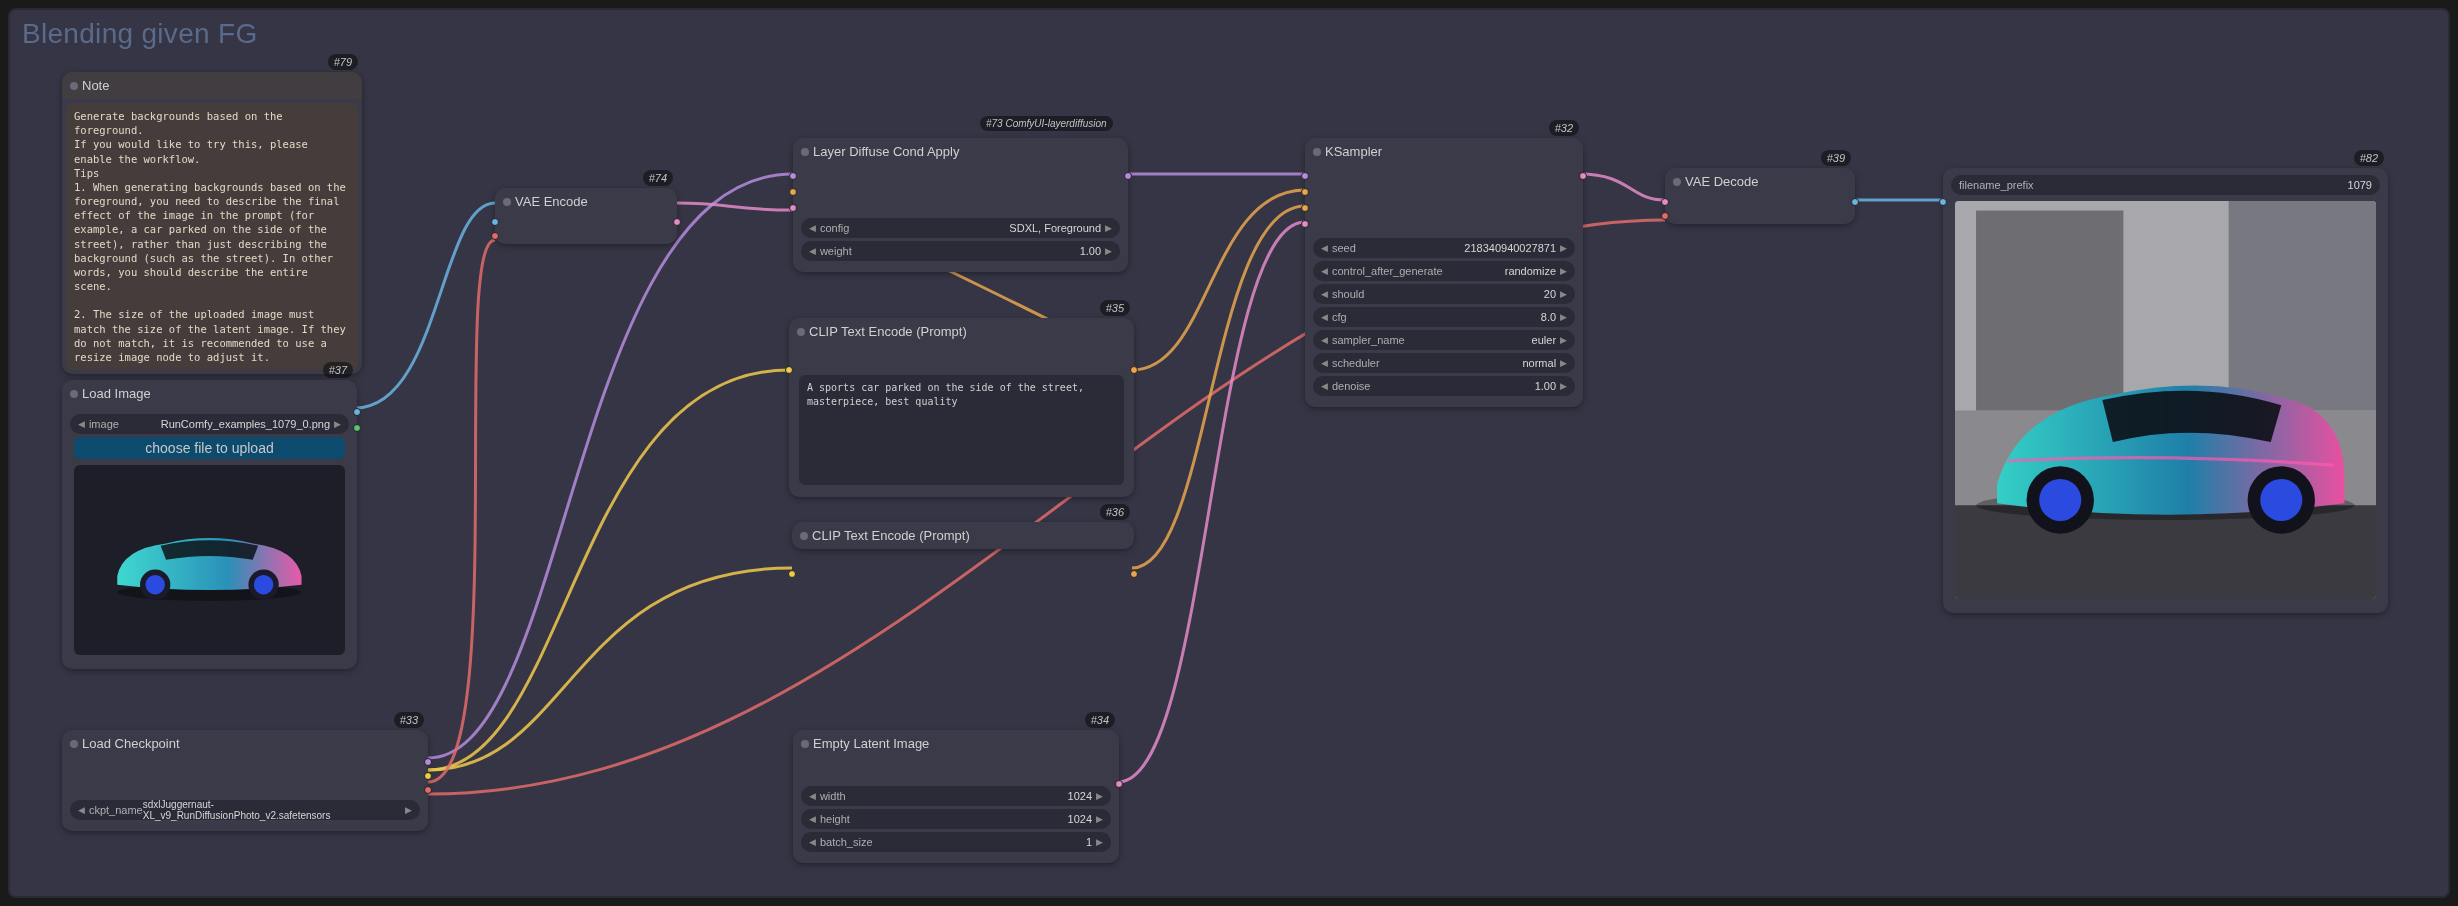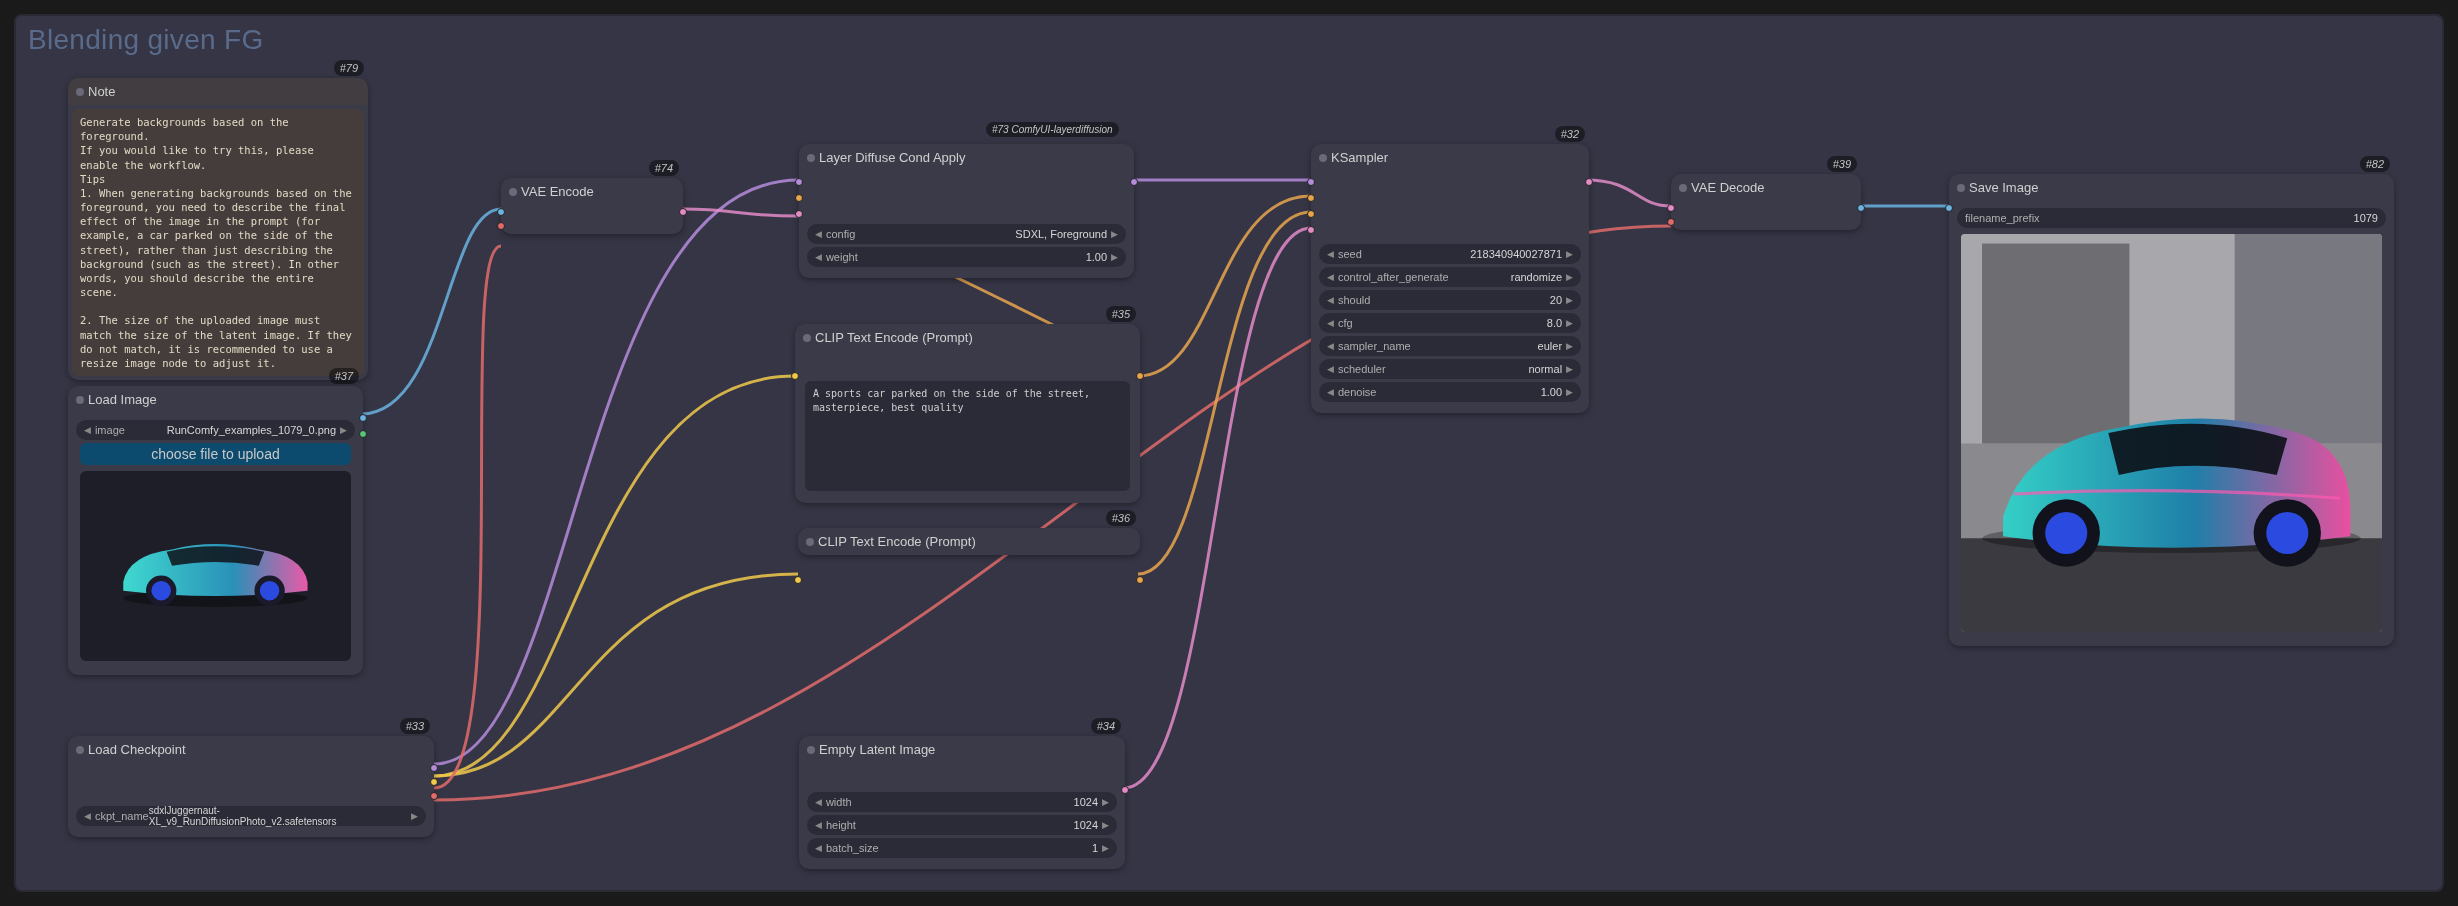--- a/index.html
+++ b/index.html
@@ -10,21 +10,21 @@
     width: 2458px;
     height: 906px;
     position: relative;
   }
   .canvas {
     position: absolute;
     inset: 0;
     background: #353545;
     border: 2px solid #2a2a35;
     border-radius: 8px;
-    margin: 14px;
+    margin: 8px;
   }
   .title {
     position: absolute;
     top: 8px;
     left: 12px;
     color: #5a6a8a;
     font-size: 28px;
     font-weight: 500;
     letter-spacing: 0.3px;
   }
@@ -244,21 +244,21 @@
             <span>ckpt_name</span>
           </span>
         <span class="wl">
             <span class="wv" style="font-size:10px;">sdxlJuggernaut-XL_v9_RunDiffusionPhoto_v2.safetensors</span>
             <span class="arrow">▶</span>
           </span>
       </div>
     </div>
   </div>
 
-  <div class="node" style="left:485px; top:162px; width:182px; height:56px;">
+  <div class="node" style="left:485px; top:178px; width:182px; height:56px;">
     <span class="badge">#74</span>
     <div class="node-header">VAE Encode</div>
     <div class="port left" style="top:30px; background:#6bb3e0;"></div>
     <div class="port left" style="top:44px; background:#e06b6b;"></div>
     <div class="port right" style="top:30px; background:#e28bc8;"></div>
   </div>
 
   <div class="node" style="left:783px; top:128px; width:335px;">
 
     <div class="node-header">Layer Diffuse Cond Apply</div>
@@ -430,21 +430,20 @@
   <div class="node" style="left:1655px; top:158px; width:190px; height:56px;">
     <span class="badge">#39</span>
     <div class="node-header">VAE Decode</div>
     <div class="port left" style="top:30px; background:#e28bc8;"></div>
     <div class="port left" style="top:44px; background:#e06b6b;"></div>
     <div class="port right" style="top:30px; background:#6bb3e0;"></div>
   </div>
 
   <div class="node" style="left:1933px; top:158px; width:445px;">
     <span class="badge">#82</span>
-    <div class="node-header">Save Image</div>
     <div class="port left" style="top:30px; background:#6bb3e0;"></div>
     <div class="node-body">
       <div class="widget">
         <span>filename_prefix</span>
         <span class="wv">1079</span>
       </div>
       <div class="output-img">
         <svg viewBox="0 0 400 400" width="100%" height="100%" preserveAspectRatio="xMidYMid slice">
           <rect width="400" height="400" fill="#8a8a8e"></rect>
           <rect x="0" y="0" width="400" height="210" fill="#a8a8ac"></rect>

